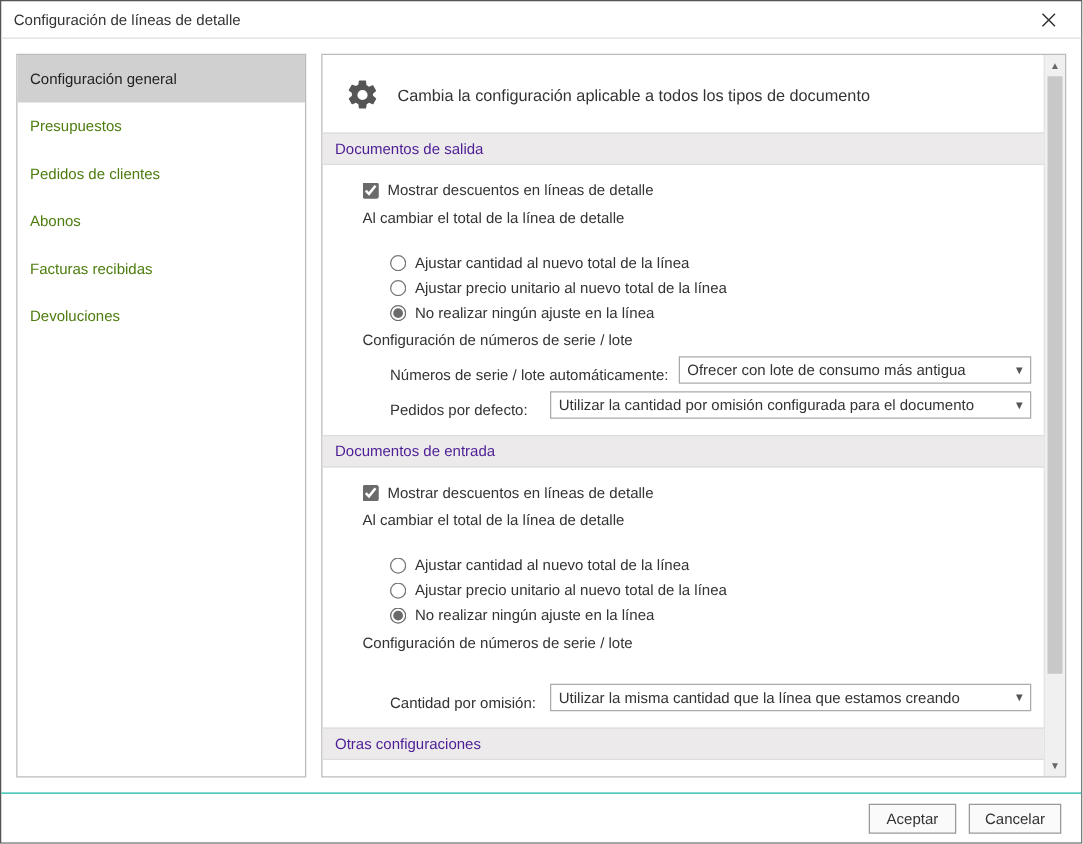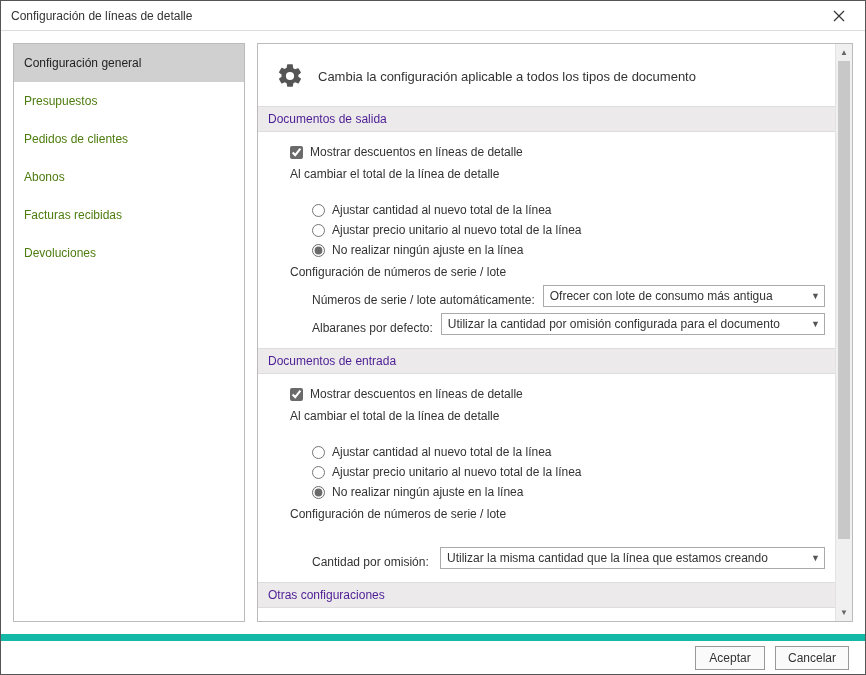--- a/index.html
+++ b/index.html
@@ -21,21 +21,21 @@
   .check-row, .radio-row { display: flex; align-items: center; gap: 7px; padding: 3px 0; }
   .radio-group { padding-left: 22px; margin-top: 16px; }
   .subhead { padding: 5px 0 3px 0; }
   .config-row { display: flex; align-items: flex-end; gap: 8px; padding: 3px 0 3px 22px; }
   .config-row .lbl { min-width: 195px; font-size: 12px; }
   .config-row2 .lbl { min-width: 120px; }
   .config-row3 .lbl { min-width: 120px; margin-top: 28px; }
   .combo { flex: 1; height: 22px; border: 1px solid #aaa; background: #fff; display: flex; align-items: center; justify-content: space-between; padding: 0 4px 0 6px; font-size: 12px; color: #333; cursor: pointer; max-width: 360px; position: relative; }
   .combo .arrow { font-size: 9px; color: #555; }
   input[type="checkbox"], input[type="radio"] { margin: 0; width: 13px; height: 13px; accent-color: #6a6a6a; cursor: pointer; }
-  .footer { height: 40px; border-top: 7px solid #14b8a6; display: flex; align-items: center; justify-content: flex-end; gap: 10px; padding: 0 16px; margin-top:auto; }
+  .footer { height: 40px; border-top: 1px solid #14b8a6; display: flex; align-items: center; justify-content: flex-end; gap: 10px; padding: 0 16px; margin-top:auto; }
   .btn { min-width: 70px; height: 24px; border: 1px solid #999; background: #fafafa; display: flex; align-items: center; justify-content: center; font-size: 12px; cursor: pointer; padding: 0 12px; }
   .fake-scrollbar { position: absolute; right: 0; top: 0; bottom: 0; width: 17px; background: #f0f0f0; display:flex; flex-direction: column; border-left:1px solid #e3e3e3;}
   .fake-scrollbar .arrow-btn { height: 17px; display:flex;align-items:center;justify-content:center;font-size:8px;color:#666; cursor:pointer;}
   .fake-scrollbar .track { flex:1; position:relative;}
   .fake-scrollbar .thumb { position:absolute; left:2px; right:2px; top:0; height:88%; background:#c8c8c8; border-radius:0;}
   .content-inner { margin-right: 17px; }
 </style>
 </head>
 <body>
 
@@ -93,21 +93,21 @@
           </div>
           <div class="subhead">Configuración de números de serie / lote</div>
           <div class="config-row">
             <span class="lbl">Números de serie / lote automáticamente:</span>
             <div class="combo">
               <span>Ofrecer con lote de consumo más antigua</span>
               <span class="arrow">▼</span>
             </div>
           </div>
           <div class="config-row config-row2">
-            <span class="lbl">Albaranes por defecto:</span>
+            <span class="lbl">Pedidos por defecto:</span>
             <div class="combo" style="max-width:420px">
               <span>Utilizar la cantidad por omisión configurada para el documento</span>
               <span class="arrow">▼</span>
             </div>
           </div>
         </div>
 
         <div class="section-header">Documentos de entrada</div>
         <div class="section-body">
           <div class="check-row">

